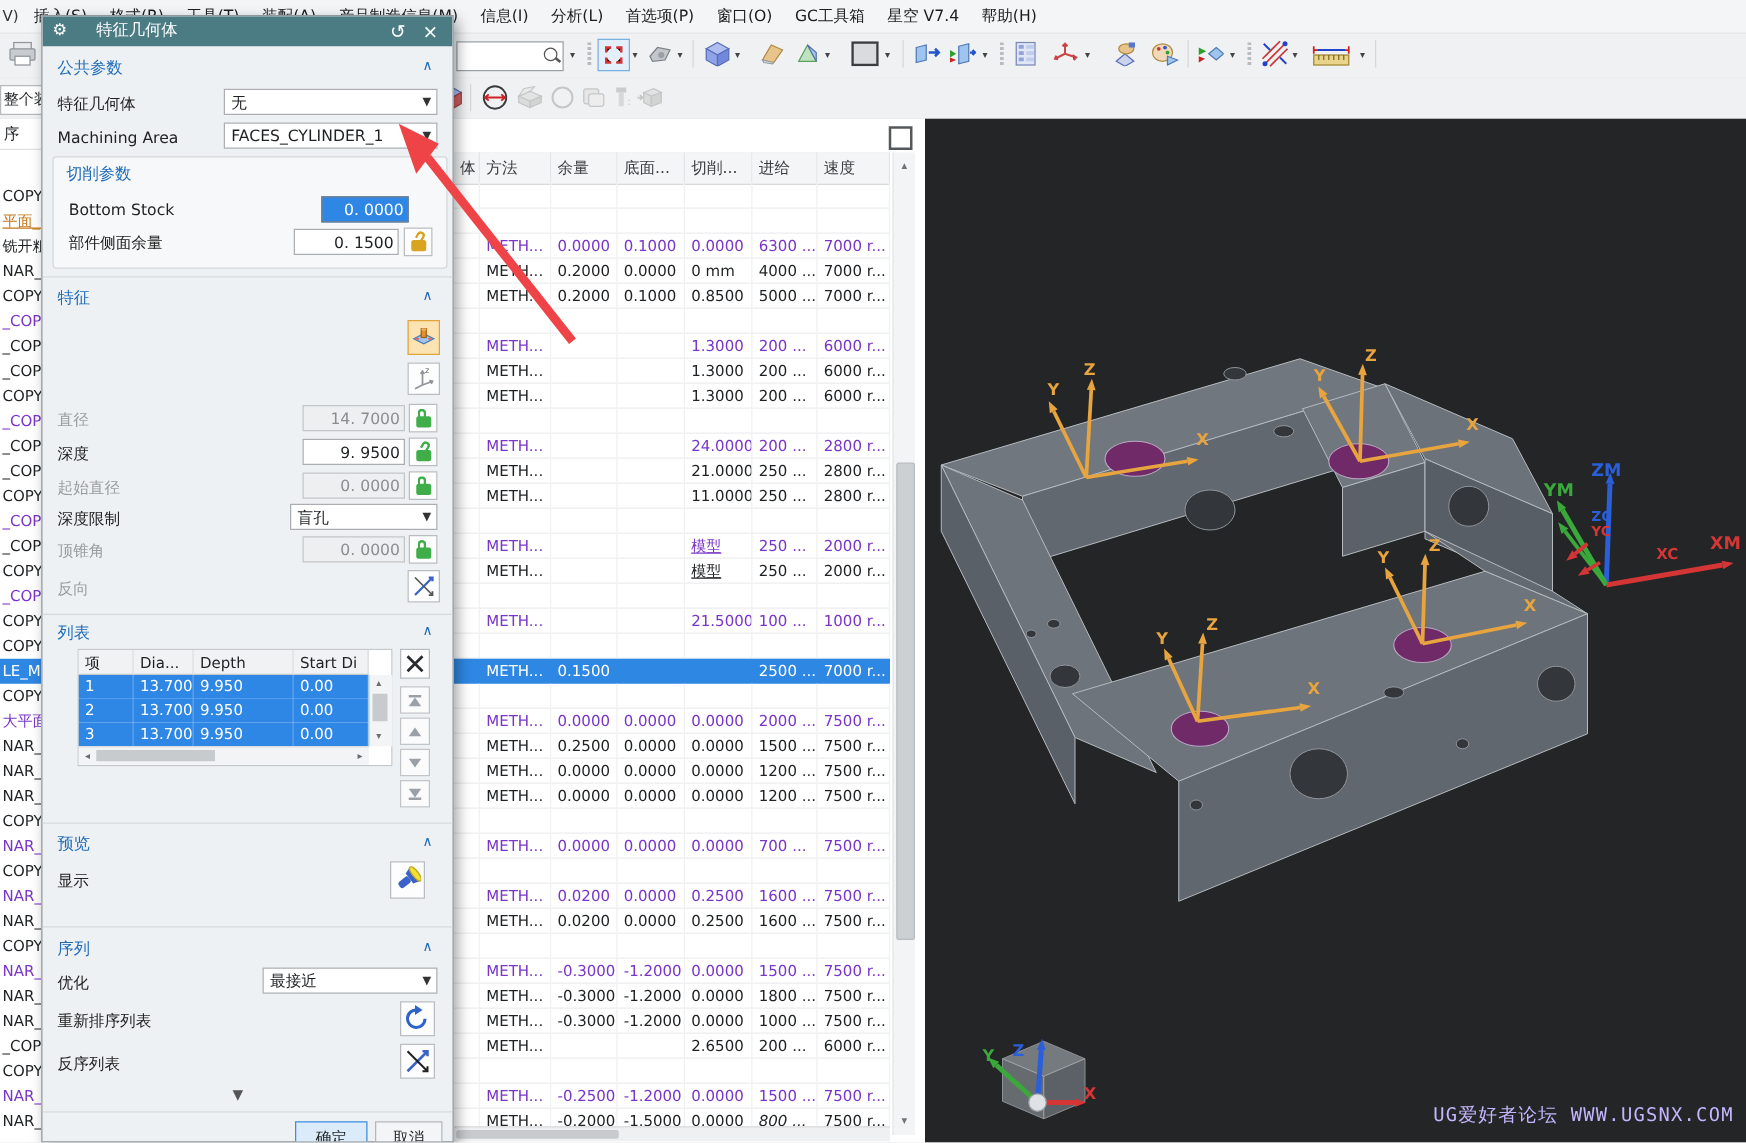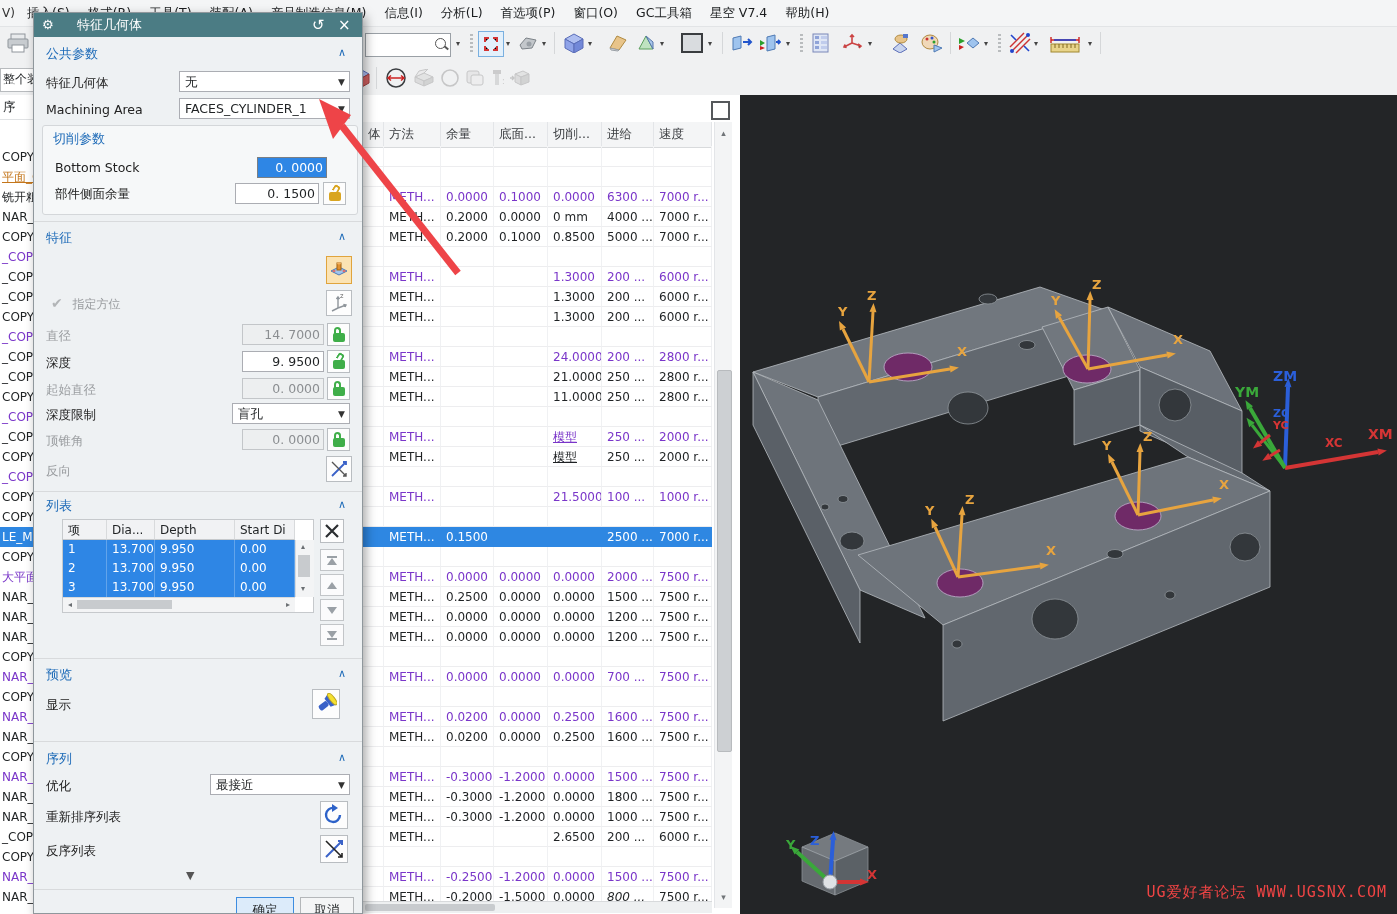--- a/index.html
+++ b/index.html
@@ -83,21 +83,21 @@
   .mvbtn{position:absolute;left:286px;width:24px;height:22px;background:#fbfbfc;border:1px solid #c2c5c8;display:flex;align-items:center;justify-content:center;box-sizing:border-box;cursor:pointer;}
   .tri{width:0;height:0;border-left:5px solid transparent;border-right:5px solid transparent;}
   .tri.up{border-bottom:7px solid #9aa0a6;}
   .tri.dn{border-top:7px solid #9aa0a6;}
   .bar{width:10px;height:2px;background:#9aa0a6;}
   #okbtn{position:absolute;left:202px;top:884px;width:58px;height:26px;background:#dcebfa;border:1px solid #3d8de0;text-align:center;line-height:24px;font-size:12.5px;box-sizing:border-box;cursor:pointer;}
   #cancelbtn{position:absolute;left:266px;top:884px;width:54px;height:26px;background:#f4f5f6;border:1px solid #b4b7ba;text-align:center;line-height:24px;font-size:12.5px;box-sizing:border-box;cursor:pointer;}
   #more-ch{position:absolute;left:152px;top:856px;font-size:11px;color:#555;cursor:pointer;}
   
   #viewport{left:740px;top:95px;width:657px;height:819px;background:#232527;z-index:8;}
-  #watermark{position:absolute;right:10px;bottom:12px;color:#ef4444;font-family:"DejaVu Sans Mono","Liberation Mono",monospace;font-size:15px;letter-spacing:1px;}
+  #watermark{position:absolute;right:10px;bottom:12px;color:#c4b5fd;font-family:"DejaVu Sans Mono","Liberation Mono",monospace;font-size:15px;letter-spacing:1px;}
   
   #annot{left:0;top:0;width:1397px;height:914px;z-index:60;pointer-events:none;}
 </style>
 </head>
 <body>
 
 <div id="menubar" class="abs">
   <span class="frag">V)</span>
   <span id="menu-items"><span class="mi">插入(S)</span><span class="mi">格式(R)</span><span class="mi">工具(T)</span><span class="mi">装配(A)</span><span class="mi">产品制造信息(M)</span><span class="mi">信息(I)</span><span class="mi">分析(L)</span><span class="mi">首选项(P)</span><span class="mi">窗口(O)</span><span class="mi">GC工具箱</span><span class="mi">星空 V7.4</span><span class="mi">帮助(H)</span></span>
 </div>
@@ -874,24 +874,20 @@
   <span class="icobtn" style="left:292px;top:243px;width:26px;height:28px;background:#fbe3b3;border-color:#e0a43c">
     <svg width="20" height="18">
         <polygon points="2,10 10,6 18,10 10,14" fill="#9fc4ee" stroke="#4f7ab4"></polygon>
         <rect x="8" y="2" width="4" height="7" fill="#e09030" stroke="#a06010"></rect>
         <ellipse cx="10" cy="2.5" rx="2" ry="1" fill="#f0b060"></ellipse>
         <ellipse cx="5" cy="10" rx="1.6" ry="0.9" fill="#e06666"></ellipse>
         <ellipse cx="15" cy="10" rx="1.6" ry="0.9" fill="#e06666"></ellipse>
       </svg>
   </span>
 
-  <div id="orient-row">
-    <span class="chk">✔</span>
-    <span>指定方位</span>
-  </div>
   <span class="icobtn" style="left:292px;top:277px;width:26px;height:26px">
     <svg width="20" height="18">
         <g stroke="#8f959b" stroke-width="1.4">
           <path d="M9,14 L9,3 M7.5,5 L9,3 L10.5,5"></path>
           <path d="M9,14 L17,11 M14.5,10.5 L17,11 L16,13"></path>
           <path d="M9,14 L3,17"></path>
         </g>
         <text x="11" y="4" font-size="5" fill="#555">Z</text>
       </svg>
   </span>

